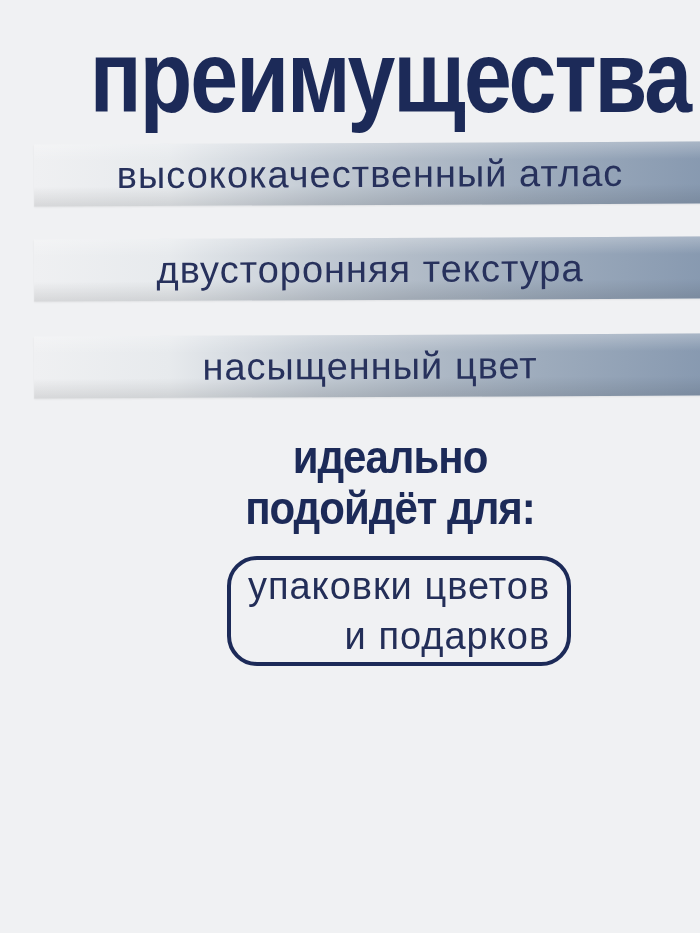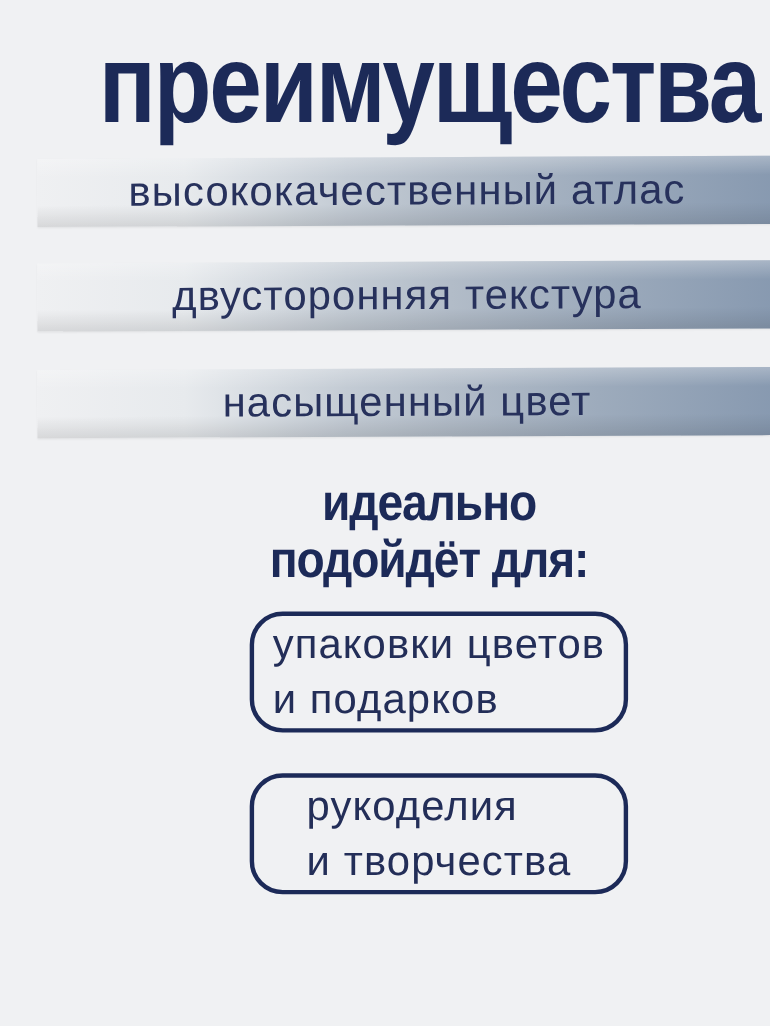--- a/index.html
+++ b/index.html
@@ -85,21 +85,21 @@
     position: absolute;
     left: 187px;
     width: 344px;
     height: 110px;
     box-sizing: border-box;
     border: 4px solid #1c2a58;
     border-radius: 30px;
     display: flex;
     align-items: center;
     justify-content: center;
-    text-align: left;
+    text-align: right;
     font-size: 38px;
     font-weight: 400;
     letter-spacing: 1px;
     line-height: 50px;
     color: #232e58;
     white-space: pre-line;
     background: transparent;
   }
   .pill-1 { top: 556px; }
   .pill-2 { top: 703px; }
@@ -124,18 +124,14 @@
   </div>
 
   <div class="subheading">идеально
 подойдёт для:</div>
 
   <div class="pill pill-1">
     <span>упаковки цветов
 и подарков</span>
   </div>
 
-  <div class="pill pill-2">
-    <span>рукоделия
-и творчества</span>
-  </div>
 
 </div>
 
 </body></html>

